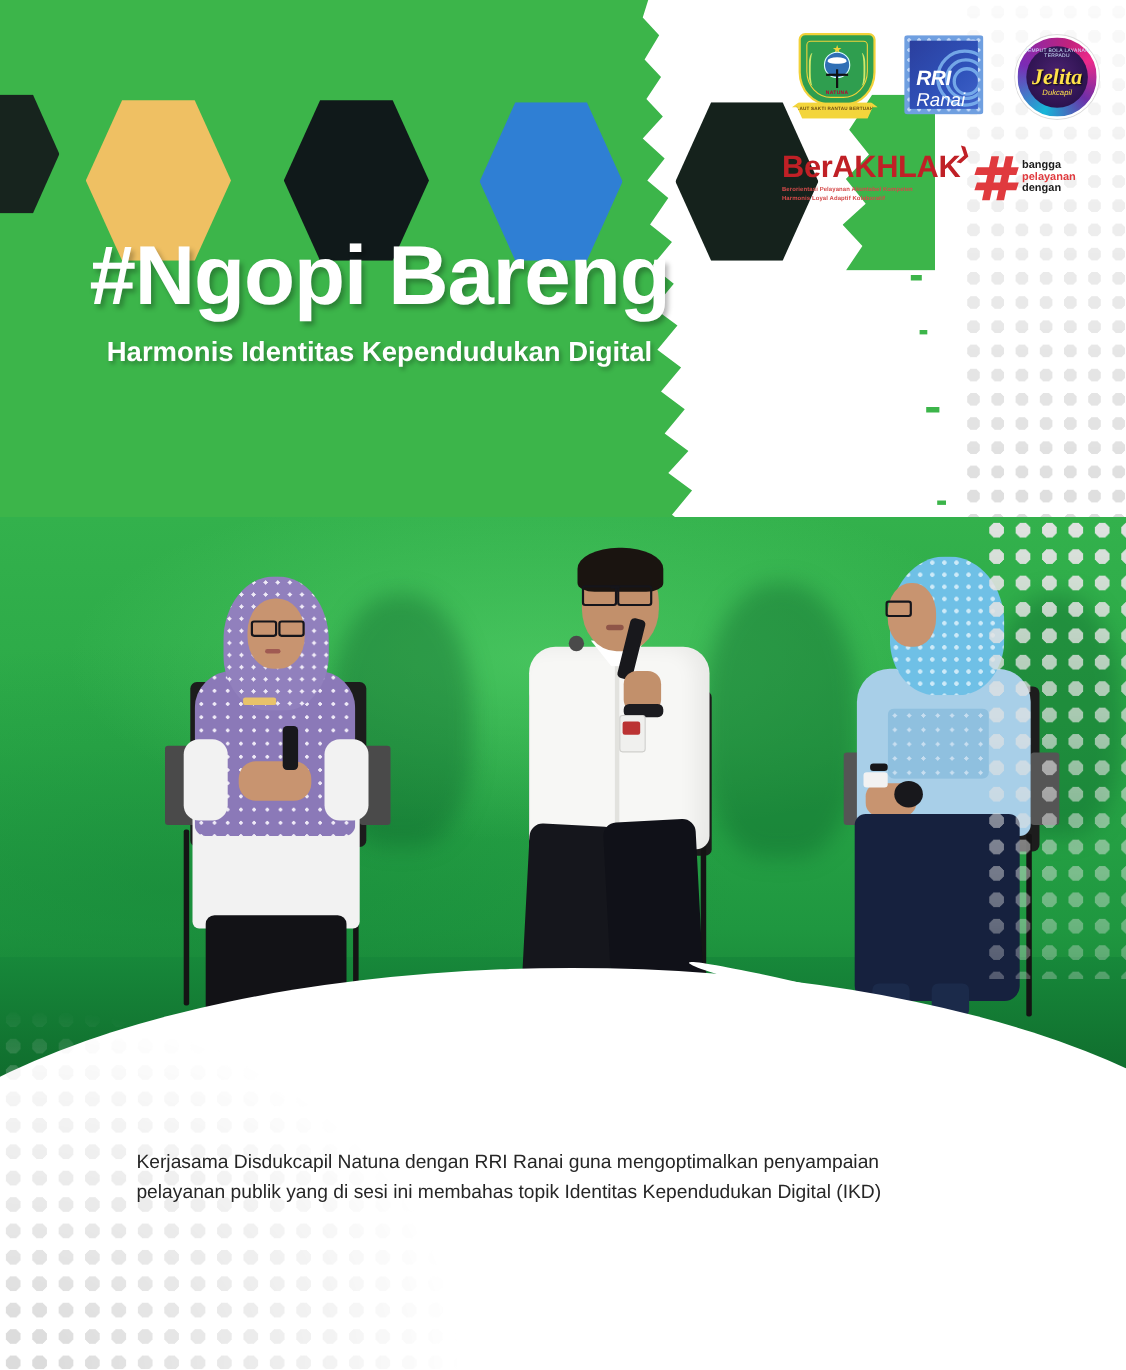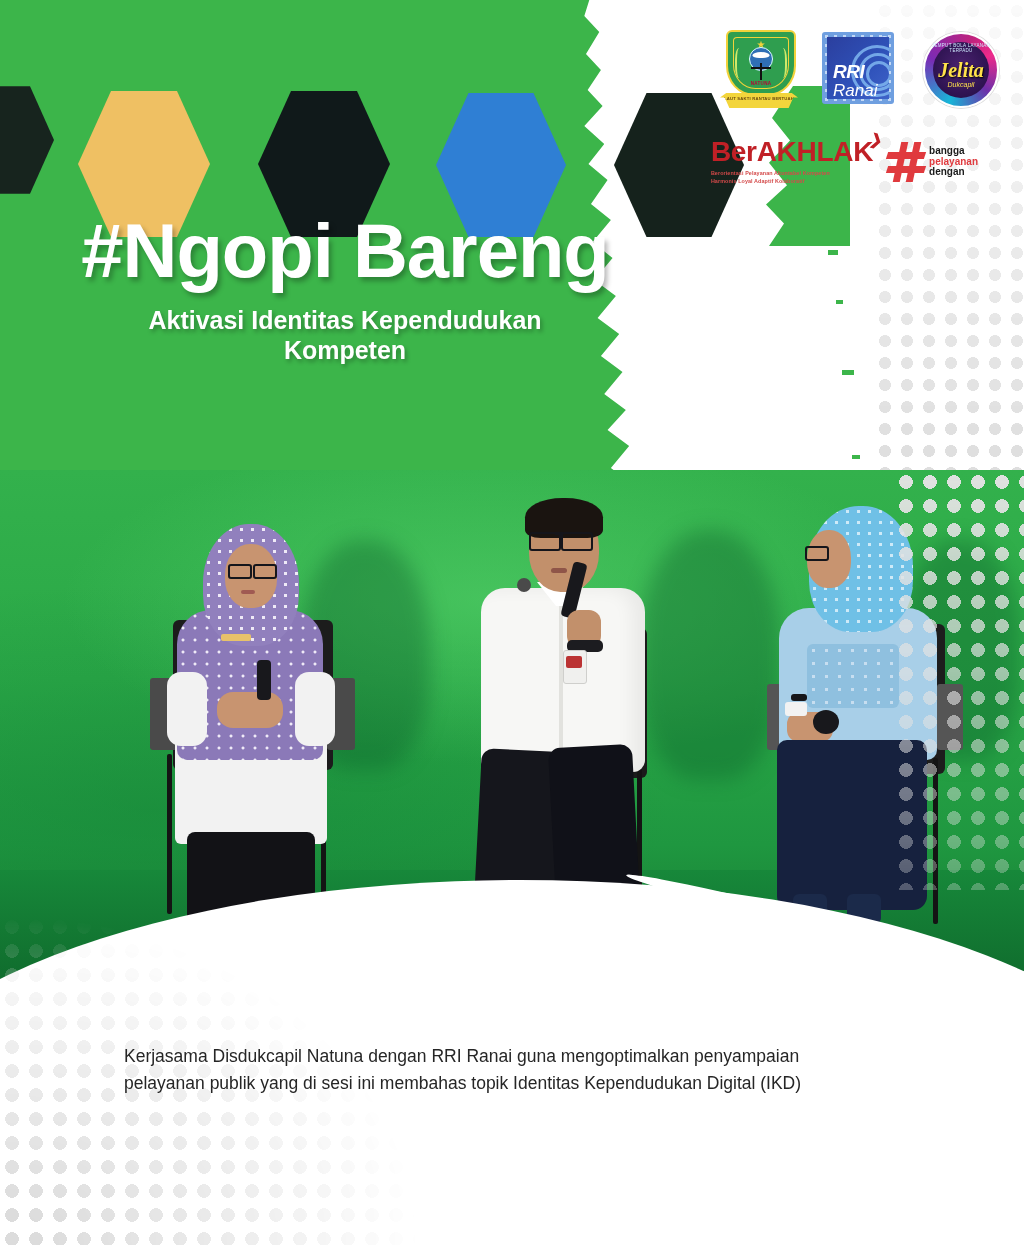--- a/index.html
+++ b/index.html
@@ -242,21 +242,21 @@
   <div class="hex" style="left:-42px;top:84px;width:96px;height:112px;background:#17241e;"></div>
   <div class="hex" style="left:78px;top:88px;width:132px;height:152px;background:#efc063;"></div>
   <div class="hex" style="left:258px;top:88px;width:132px;height:152px;background:#10191a;"></div>
   <div class="hex" style="left:436px;top:90px;width:130px;height:150px;background:#2f7fd4;"></div>
   <div class="hex" style="left:614px;top:90px;width:130px;height:150px;background:#15221c;"></div>
 
   <div style="position:absolute;left:700px;top:86px;width:150px;height:160px;background:#3cb54a;z-index:4;clip-path:polygon(62% 0%,100% 0%,100% 100%,46% 100%,56% 86%,44% 74%,58% 62%,46% 48%,60% 34%,48% 20%);"></div>
 
   <div class="headline-wrap">
     <div class="headline">#Ngopi Bareng</div>
-    <div class="subhead">Aktivasi Identitas Kependudukan Kompeten</div>
+    <div class="subhead">Harmonis Identitas Kependudukan Digital</div>
   </div>
 
   <div class="photo">
     <div class="photo-green-wall"></div>
     <div class="photo-floor"></div>
 
     <div class="shadowblob" style="left:300px;top:70px;width:130px;height:230px;"></div>
     <div class="shadowblob" style="left:640px;top:60px;width:140px;height:250px;"></div>
     <div class="shadowblob" style="left:900px;top:70px;width:120px;height:220px;"></div>
 

